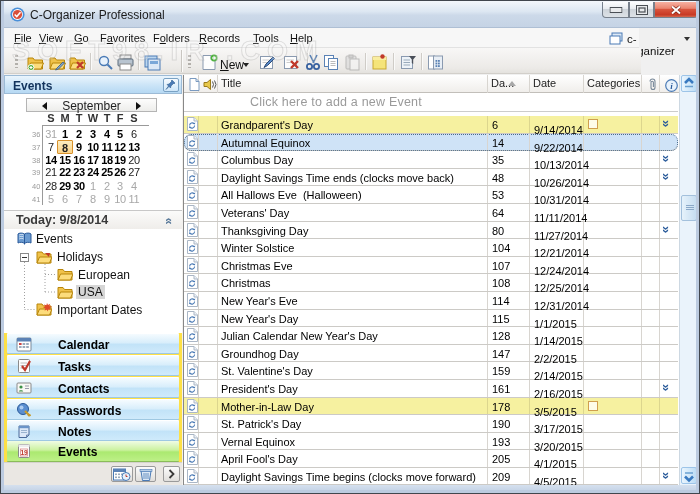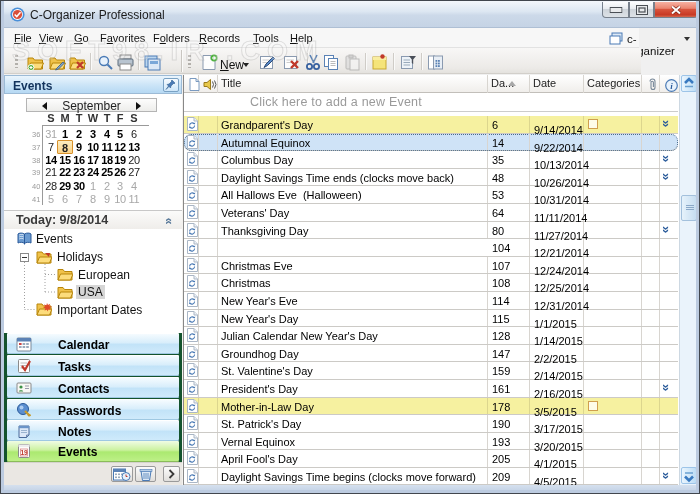--- a/index.html
+++ b/index.html
@@ -60,21 +60,21 @@
 .d { position:absolute; width:18px; text-align:center; font-size:11px; color:#222; letter-spacing:-0.3px; }
 .d.b { font-weight:bold; color:#000; }
 .d.o { color:#a8a8a8; }
 .d.sel8 { width:16px; height:14px; line-height:14px; font-weight:bold; background:linear-gradient(#fdeec2,#f9d288); border:1px solid #d8912c; text-align:center; border-radius:1px; }
 #todaybar { position:absolute; left:0; top:116px; width:178px; height:19px; background:linear-gradient(#fbfbfa,#efedea); border-top:1px solid #c8c8c8; }
 #todaybar .t { position:absolute; left:12px; top:2px; font-size:12.5px; font-weight:bold; color:#3a3a3a; }
 #todaychev { position:absolute; left:162px; top:3px; font-size:12px; color:#5a7a9a; transform:rotate(90deg); font-weight:bold; }
 #treearea { position:absolute; left:0; top:156px; width:178px; height:102px; background:#fff; }
 .titem { position:absolute; font-size:12px; color:#111; }
 .tsel { background:#d6d6d6; padding:0 2px; }
-#navarea { position:absolute; left:0; top:258px; width:178px; height:129px; background:#14532d; }
+#navarea { position:absolute; left:0; top:258px; width:178px; height:129px; background:#fde047; }
 .navbtn { position:absolute; left:3px; width:172px; height:20px; border-radius:1px; }
 .navb { background:linear-gradient(#f5fbff, #d9eefb 45%, #c2e3f8 55%, #cfeafb); border-top:1px solid #fff; box-shadow:0 1px 0 #9ec8e2; }
 .navg { background:linear-gradient(#f0fce4, #ccf2a0 45%, #abe970 55%, #bdf087); box-shadow:0 1px 0 #8abc5a; }
 .nicon { position:absolute; left:9px; top:2px; }
 .nlbl { position:absolute; left:51px; top:3.5px; font-size:12px; font-weight:bold; color:#000; }
 #btmbar { position:absolute; left:0; top:387px; width:178px; height:23px; background:#eae7e3; border-top:1px solid #d5d2cd; }
 .bbtn { position:absolute; top:3px; height:16px; border:1px solid #9a9a9a; border-radius:2px; background:linear-gradient(#fcfcfc,#e0dedb); }
 
 #grid { position:absolute; left:183px; top:75px; width:513px; height:410px; background:#fff; border-left:1px solid #888; }
 #ghead { position:absolute; left:0; top:0; width:513px; height:18px; background:linear-gradient(#fff,#f0eeeb); border-bottom:1px solid #c2bfba; }
@@ -663,20 +663,21 @@
           <svg class="ri" style="left:2px;top:1px" width="12" height="14" viewBox="0 0 12 14">
 <path d="M1.5 0.5 h6.5 l3.5 3.5 v9.5 h-10 z" fill="#ffffff" stroke="#aab6c5" stroke-width="1"></path>
 <path d="M8 0.5 v3.5 h3.5" fill="#eef2f7" stroke="#aab6c5" stroke-width="1"></path>
 <path d="M3.6 8.4 a2.6 2.6 0 0 1 4.6 -1.6" fill="none" stroke="#4a7ab5" stroke-width="1.1"></path>
 <path d="M8.6 8.6 a2.6 2.6 0 0 1 -4.6 1.6" fill="none" stroke="#4a7ab5" stroke-width="1.1"></path>
 <path d="M9.3 5.4 l-0.5 2.1 l-1.7 -1.1 z" fill="#4a7ab5"></path>
 <path d="M2.9 11.2 l0.5 -2.1 l1.7 1.1 z" fill="#4a7ab5"></path>
 </svg>
         </div>
         <div class="c2"></div>
+        <div class="ctitle">Winter Solstice</div>
         <div class="cdays">104</div>
         <div class="cdate">12/21/2014</div>
         <div class="ccat"></div>
         <div class="cclip"></div>
         <div class="cinfo"></div>
       </div>
 <div class="row" style="top:182px;height:17px">
         <div class="c1">
           <svg class="ri" style="left:2px;top:1px" width="12" height="14" viewBox="0 0 12 14">
 <path d="M1.5 0.5 h6.5 l3.5 3.5 v9.5 h-10 z" fill="#ffffff" stroke="#aab6c5" stroke-width="1"></path>

